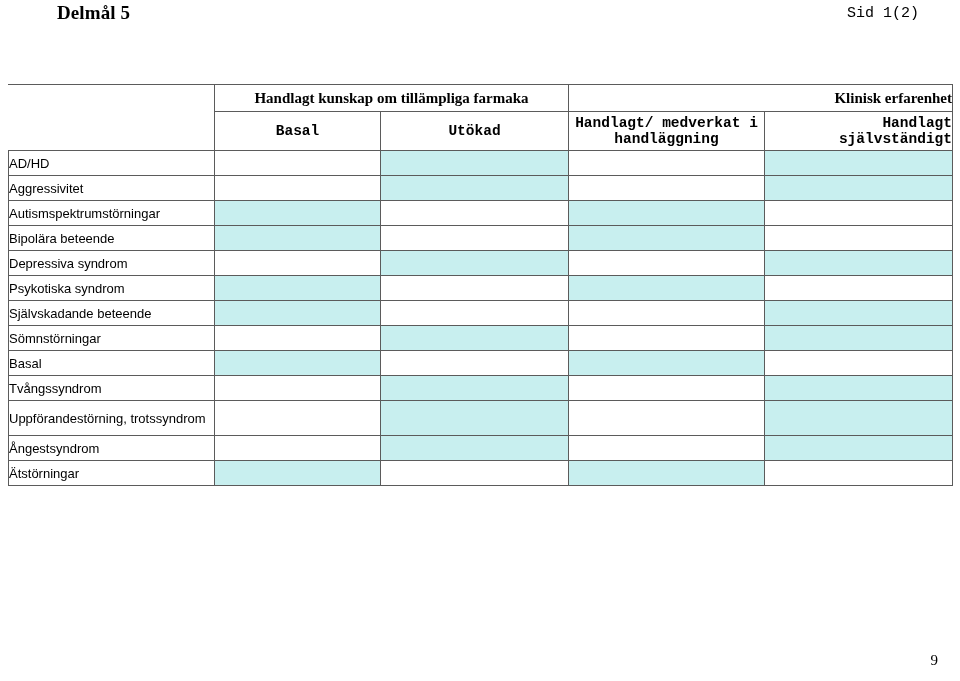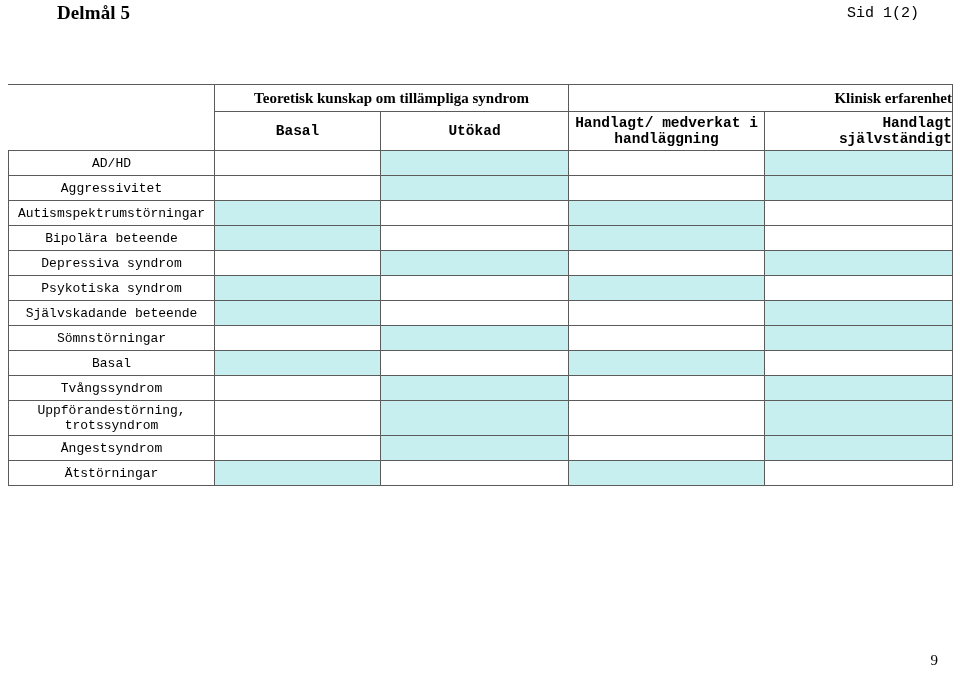--- a/index.html
+++ b/index.html
@@ -103,24 +103,24 @@
   th.corner {
     border-left: 1px solid #ffffff;
     border-top: 1px solid #ffffff;
     background: #ffffff;
   }
   th.corner.left-blank {
     border-left-color: #ffffff;
   }
 
   td.rowlabel {
-    font-family: Liberation Mono, monospace;
+    font-family: Liberation Sans, sans-serif;
     font-size: 13px;
     line-height: 15px;
-    text-align: center;
+    text-align: left;
     padding: 2px 4px 2px 5px;
     border-left: 1px solid #ffffff;
     height: 24px;
     margin-left: 11px;
   }
   tr.body-row td {
     height: 24px;
   }
   tr.tall-row td {
     height: 34px;
@@ -159,21 +159,21 @@
       <colgroup>
         <col class="c-label">
         <col class="c-1">
         <col class="c-2">
         <col class="c-3">
         <col class="c-4">
       </colgroup>
       <thead>
         <tr>
           <th class="corner left-blank" rowspan="2"></th>
-          <th class="grouphead" colspan="2">Teoretisk kunskap om tillämpliga syndrom</th>
+          <th class="grouphead" colspan="2">Handlagt kunskap om tillämpliga farmaka</th>
           <th class="grouphead" colspan="2">Klinisk erfarenhet</th>
         </tr>
         <tr>
           <th class="subhead">Basal</th>
           <th class="subhead">Utökad</th>
           <th class="subhead">Handlagt/ medverkat i handläggning</th>
           <th class="subhead">Handlagt självständigt</th>
         </tr>
       </thead>
       <tbody id="matrix-body">

